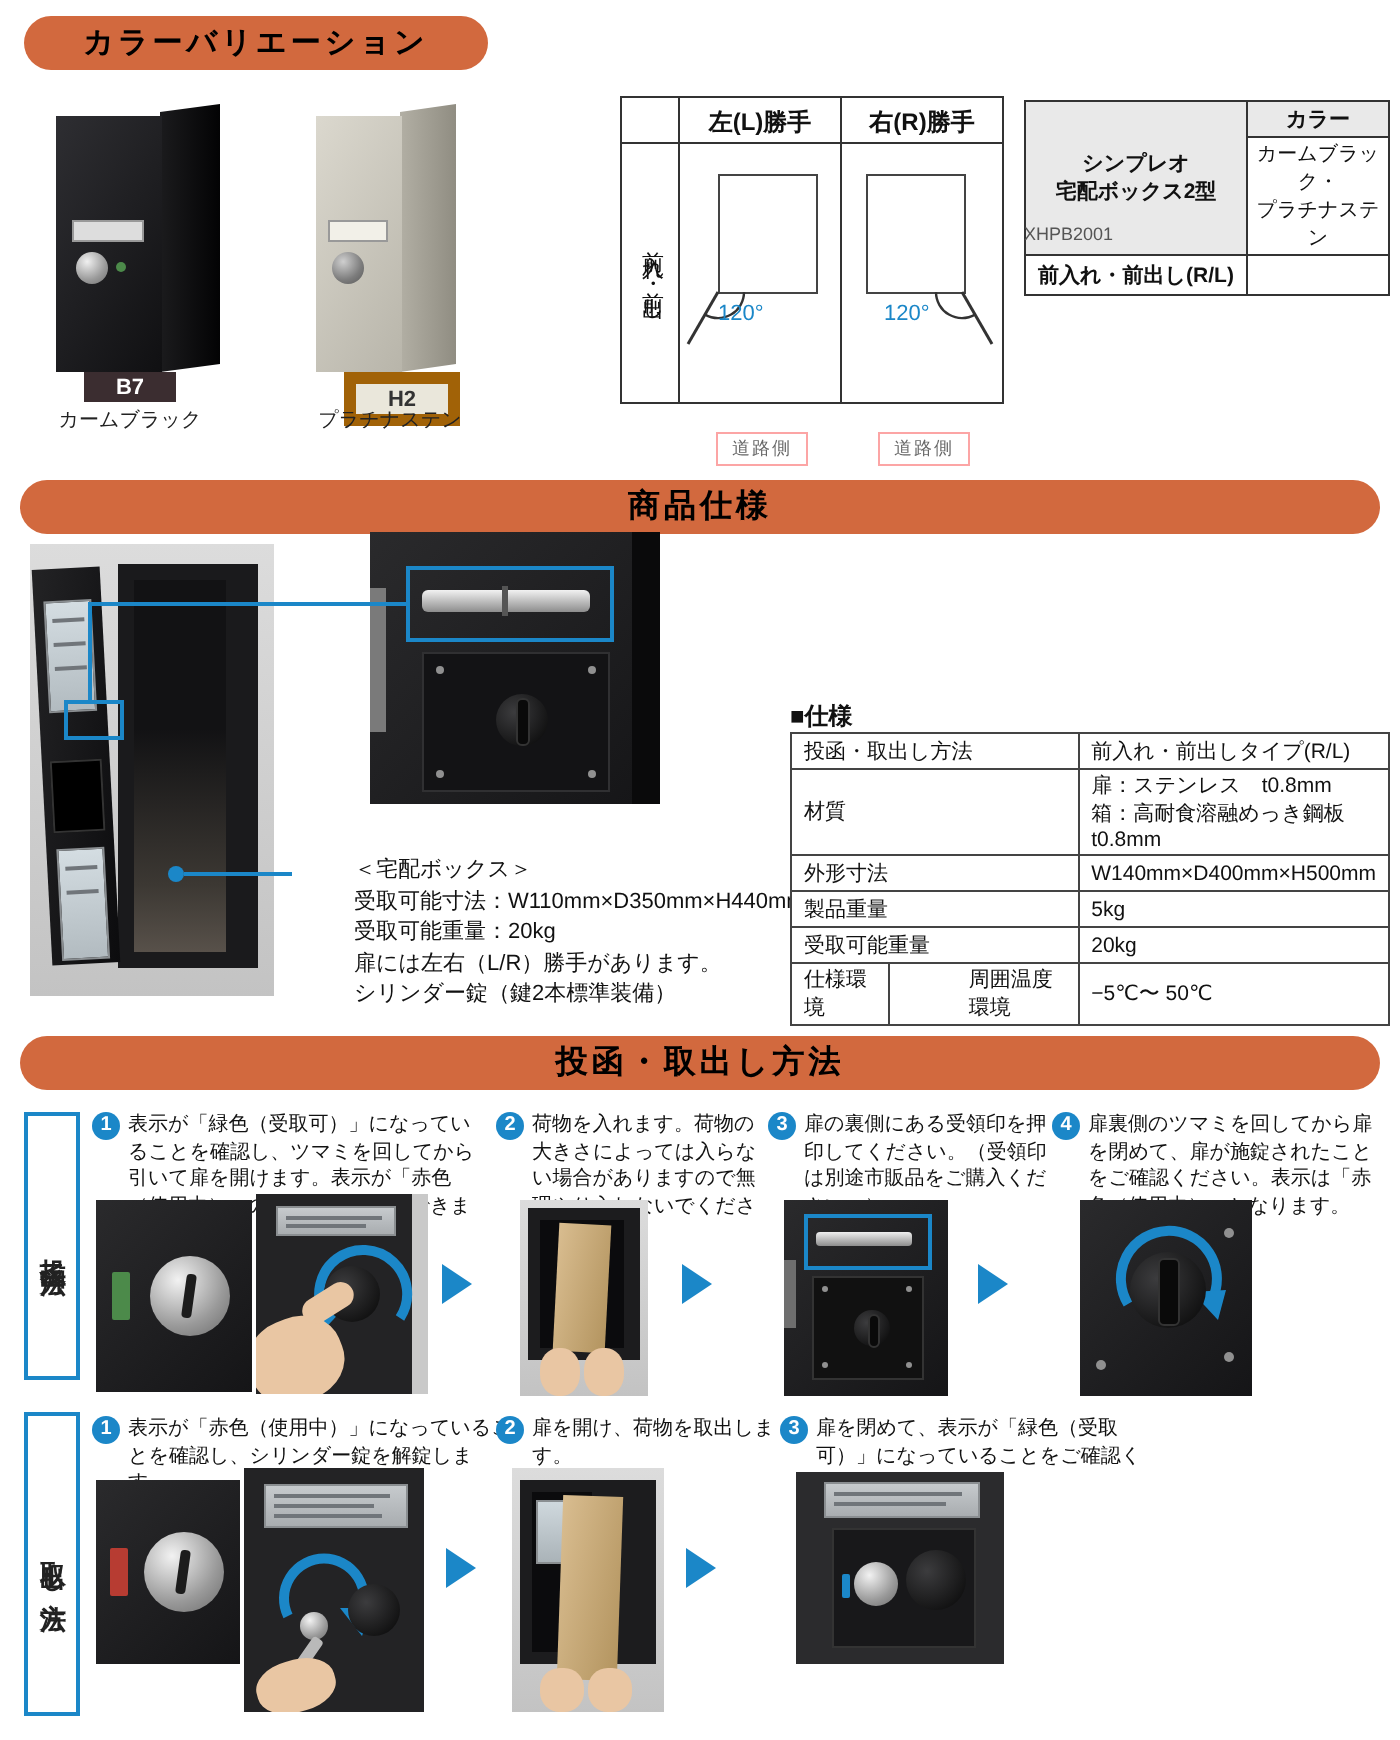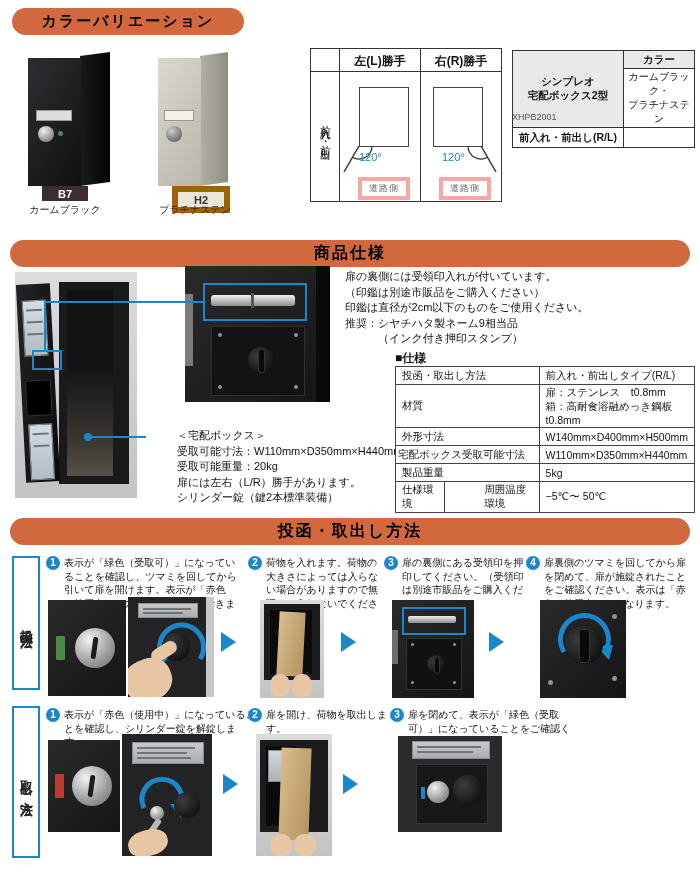--- a/index.html
+++ b/index.html
@@ -19,22 +19,22 @@
   .plate{position:absolute;background:#ddd;border:1px solid #999;}
   .lockdot{position:absolute;border-radius:50%;
            background:radial-gradient(circle at 35% 30%,#f0f0f0,#9a9a9a 60%,#6f6f6f);}
   
   .dgm{position:absolute;border:1px solid #333;background:#fff;}
   .dgm-line{position:absolute;background:#333;}
   .dgm-h{position:absolute;font-size:12px;font-weight:bold;text-align:center;color:#111;}
   .vtxt{writing-mode:vertical-rl;text-orientation:upright;letter-spacing:2px;}
   .doorrect{position:absolute;border:1.5px solid #444;background:#fff;}
   .angle-label{position:absolute;color:#1b87c8;font-size:11px;}
-  .roadbox{position:absolute;border:4px solid #fca5a5;color:#666;font-size:9px;display:flex;
-           align-items:center;justify-content:center;letter-spacing:1px;}
+  .roadbox{position:absolute;border:1px solid #fca5a5;color:#666;font-size:9px;display:flex;
+           align-items:center;justify-content:center;letter-spacing:1px;margin-top:39px;}
   
   .mtable{position:absolute;border-collapse:collapse;font-size:10.5px;color:#111;}
   .mtable td{border:1px solid #333;text-align:center;vertical-align:middle;padding:1px 2px;}
   .gray{background:#e9e9e9;}
   .pre{white-space:pre-line;}
   .code{position:absolute;font-size:9px;color:#555;}
   
   .stable{position:absolute;border-collapse:collapse;font-size:10.5px;color:#111;}
   .stable td{border:1px solid #444;padding:1px 6px;vertical-align:middle;background:#fff;}
   .stitle{position:absolute;font-size:12px;font-weight:bold;color:#111;}
@@ -193,25 +193,20 @@
       <div class="screw" style="left:6px;top:58px;width:4px;height:4px;"></div>
       <div class="screw" style="left:82px;top:58px;width:4px;height:4px;"></div>
     </div>
   </div>
 
   <div class="bline" style="left:44px;top:302px;width:2px;height:50px;"></div>
   <div class="bline" style="left:44px;top:301px;width:161px;height:2px;"></div>
   <div class="bdot" style="left:84px;top:433px;"></div>
   <div class="bline" style="left:92px;top:436px;width:54px;height:2px;"></div>
 
-  <div class="note" style="left:345px;top:269px;width:345px;">扉の裏側には受領印入れが付いています。
-（印鑑は別途市販品をご購入ください）
-印鑑は直径が2cm以下のものをご使用ください。
-推奨：シヤチハタ製ネーム9相当品
-　　　（インク付き押印スタンプ）</div>
 
   <div class="note" style="left:150px;top:428px;width:245px;margin-left:27px;">＜宅配ボックス＞
 受取可能寸法：W110mm×D350mm×H440mm
 受取可能重量：20kg
 扉には左右（L/R）勝手があります。
 シリンダー錠（鍵2本標準装備）</div>
 
   <div class="stitle" style="left:395px;top:350px;">■仕様</div>
   <table class="stable" style="left:395px;top:366px;width:300px;">
     <tbody>
@@ -222,26 +217,26 @@
     <tr>
       <td colspan="2" style="height:28px;">材質</td>
       <td class="pre">扉：ステンレス　t0.8mm
 箱：高耐食溶融めっき鋼板　t0.8mm</td>
     </tr>
     <tr>
       <td colspan="2" style="height:15px;">外形寸法</td>
       <td>W140mm×D400mm×H500mm</td>
     </tr>
     <tr>
-      <td colspan="2" style="height:15px;padding:1px 2px;">宅配ボックス受取可能寸法</td>
-      <td>W110mm×D350mm×H440mm</td>
-    </tr>
-    <tr>
       <td colspan="2" style="height:15px;">製品重量</td>
       <td>5kg</td>
+    </tr>
+    <tr>
+      <td colspan="2" style="height:15px;">受取可能重量</td>
+      <td>20kg</td>
     </tr>
     <tr>
       <td style="height:15px;width:58px;">仕様環境</td>
       <td style="width:80px;padding-left:39px;">周囲温度環境</td>
       <td>−5℃〜 50℃</td>
     </tr>
   </tbody>
     </table>
 
   <div class="pill" style="left:10px;top:518px;width:680px;height:27px;font-size:16px;">投函・取出し方法</div>

